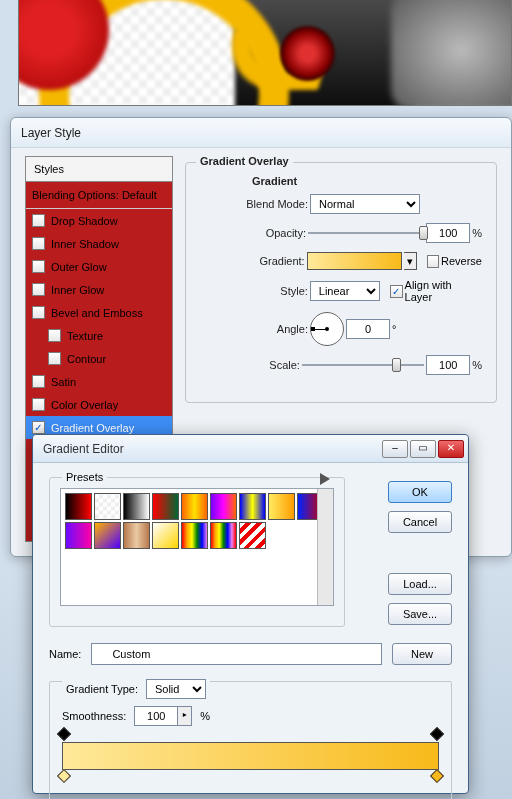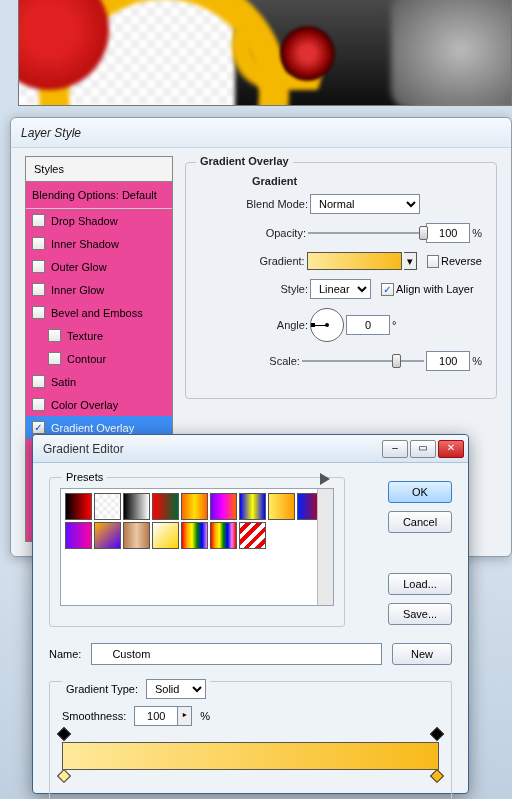--- a/index.html
+++ b/index.html
@@ -10,25 +10,25 @@
 .bg-checker { position:absolute; inset:0; background-image: repeating-conic-gradient(#eee 0 25%,#fff 0 50%); background-size: 16px 16px; filter: blur(1.5px); }
 .bg-shape { position:absolute; left:4%; top:-30%; width:250px; height:250px; border:30px solid #f5b800; border-radius:50%; filter: blur(2px);}
 .bg-red { position:absolute; left:-30px; top:-30px; width:120px; height:120px; background:radial-gradient(#e02020 30%,#9e0000); border-radius:50%; filter:blur(2px);}
 .bg-box { position:absolute; left:44%; top:-20px; width:180px; height:150px; background:linear-gradient(#555,#000); border-radius:14px; filter: blur(2px);}
 .bg-center{position:absolute;left:53%;top:26px;width:55px;height:55px;background:radial-gradient(#e03030 20%,#800 55%,#000 80%);border-radius:50%;filter:blur(1.5px);}
 .bg-swirl{position:absolute;left:42%;top:30px;width:100px;height:60px;border-bottom:18px solid #f5b800;border-left:18px solid #f5b800;border-radius:0 0 0 60px;transform:skewX(-15deg);filter:blur(2px);}
 .bg-person{position:absolute;right:-20px;top:-10px;width:140px;height:120px;background:radial-gradient(#bbb,#555);filter:blur(3px);border-radius:20px;}
 
 
 .layer-style { position:absolute; left:10px; top:117px; width:502px; height:440px; background:#eef2f6; border:1px solid #8aa0b0; border-radius:6px; box-shadow:0 2px 12px rgba(0,0,0,.25); }
-.title-bar { height:30px; padding:8px 10px; color:#222; background:linear-gradient(#f6fafe,#e2ecf5); border-bottom:1px solid #ccd6df; border-radius:6px 6px 0 0; font-size:12px;font-style:italic;}
+.title-bar { height:30px; padding:8px 10px; color:#222; background:linear-gradient(#f6fafe,#e2ecf5); border-bottom:1px solid #ccd6df; border-radius:6px 6px 0 0; font-size:12px;}
 .ls-body { position:absolute; top:38px; left:14px; right:14px; bottom:14px; }
 
 
-.styles-panel { width:148px; border:1px solid #888; background:#ec4899; position:absolute; top:0; left:0; bottom:0;}
+.styles-panel { width:148px; border:1px solid #888; background:#b91c1c; position:absolute; top:0; left:0; bottom:0;}
 .styles-header{ border-bottom:1px solid #888; padding:6px 8px; font-weight:normal; background:#f4f4f4;}
 .styles-sub { border-bottom:1px solid #ccc; padding:7px 6px;}
 .style-row { display:flex; align-items:center; gap:6px; padding:5px 6px; }
 .style-row.indent { padding-left:22px;}
 .style-row.selected { background:#3d8df5; color:#fff;}
 .cb{ width:13px; height:13px; border:1px solid #7a7a7a; background:linear-gradient(#fff,#e7e7e7); display:inline-flex; align-items:center; justify-content:center; font-size:10px; color:#0055cc;}
 .cb.checked::after{content:"✓";}
 
 
 .go-group { position:absolute; left:160px; top:0; right:0; }
@@ -170,21 +170,21 @@
             <span class="label">Gradient:</span>
             <div class="grad-preview"></div>
             <div class="grad-dd">▾</div>
             <span style="width:6px"></span>
             <span class="cb"></span>
             <span>Reverse</span>
           </div>
 
           <div class="row">
             <span class="label">Style:</span>
-            <select class="sel" style="width:61px"><option>Linear</option></select>
+            <select class="sel" style="width:70px"><option>Linear</option></select>
             <span style="width:6px"></span>
             <span class="cb checked"></span>
             <span>Align with Layer</span>
           </div>
 
           <div class="row">
             <span class="label">Angle:</span>
             <div class="angle-circle">
                 <div class="angle-needle"></div>
                 <div class="angle-end"></div>

